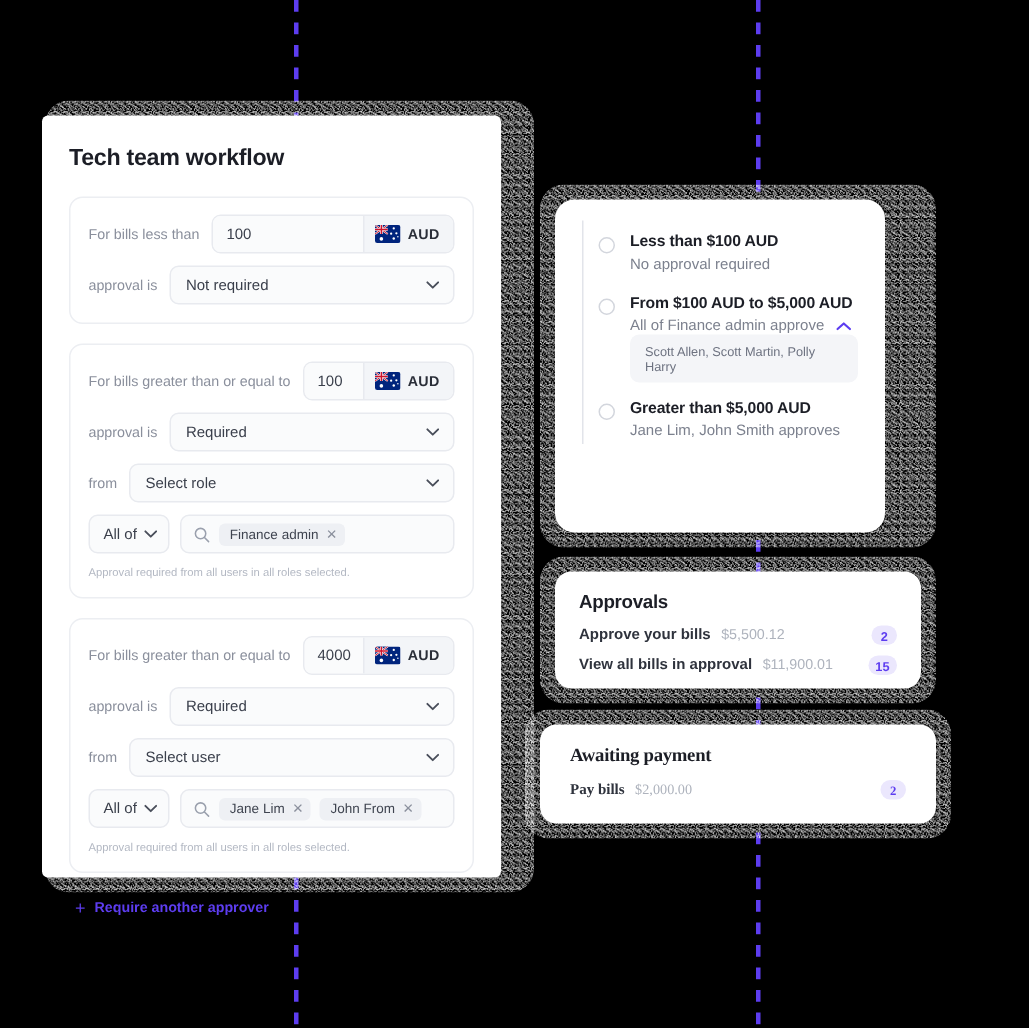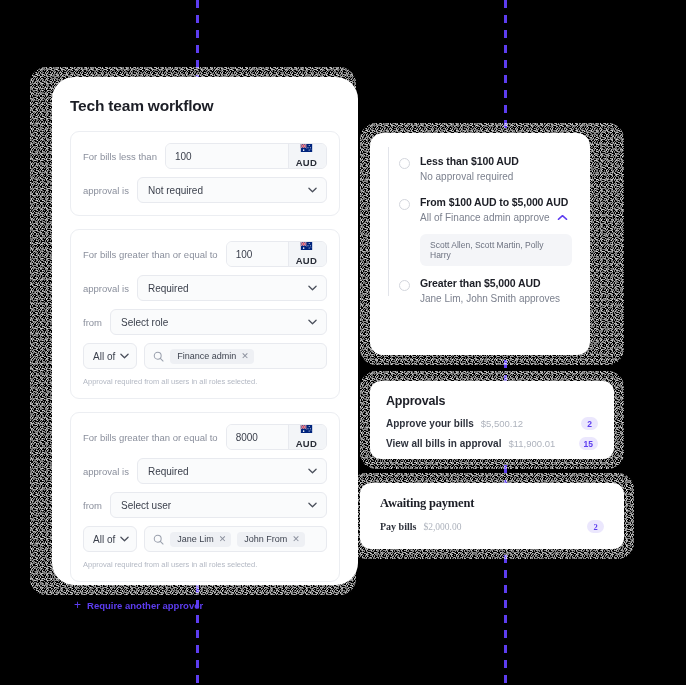--- a/index.html
+++ b/index.html
@@ -37,21 +37,21 @@
   }
 
   
   .card {
     position: absolute;
     background: #ffffff;
     border-radius: 12px;
   }
 
   
-  #left-card { left: 52px; top: 77px; width: 306px; height: 508px; border-radius: 22px; }
+  #left-card { left: 28px; top: 77px; width: 306px; height: 508px; border-radius: 4px; }
   #left-noise { left: 30px; top: 67px; width: 326px; height: 528px; }
 
   .panel-inner { padding: 20px 18px 0 18px; }
   .panel-title {
     font-size: 15.5px; font-weight: 700; color: #1c1e26;
     letter-spacing: -0.2px; margin-bottom: 16px;
   }
 
   .rule-box {
     border: 1px solid #eceef2;
@@ -72,21 +72,20 @@
     border: 1px solid #e8eaef; border-radius: 6px; overflow: hidden; background: #fafbfc;
   }
   .amount-input {
     flex: 1 1 auto; display: flex; align-items: center;
     padding-left: 9px; font-size: 10px; color: #3a3f4b; background: #fafbfc;
   }
   .currency-chip {
     display: flex; align-items: center; gap: 5px;
     padding: 0 9px 0 7px; background: #f3f5f8;
     border-left: 1px solid #e8eaef;
-    flex-direction: column;
   }
   .currency-code { font-size: 9.5px; font-weight: 700; color: #2a2e38; letter-spacing: .2px; }
 
   .flag { width: 17px; height: 12px; border-radius: 1.5px; display:block; }
 
   .select {
     flex: 1 1 auto; position: relative; height: 26px;
     border: 1px solid #e8eaef; border-radius: 6px; background: #fafbfc;
     display: flex; align-items: center; padding: 0 22px 0 10px;
     font-size: 10px; color: #3a3f4b;
@@ -133,21 +132,21 @@
     width: 11px; height: 11px; border-radius: 50%;
     border: 1.4px solid #d3d6dd; background: #fff; z-index: 2;
   }
   .tl-line {
     position: absolute; left: 18px; top: 14px; width: 1.2px;
     background: #e2e4ea; z-index: 1;
   }
   .tl-title { font-size: 10.5px; font-weight: 700; color: #1c1e26; letter-spacing: -.1px; }
   .tl-sub   { font-size: 10px; color: #7c818e; margin-top: 4px; display: flex; align-items: center; gap: 7px; }
   .tl-chip {
-    margin-top: 11px; background: #f4f5f8; border-radius: 6px;
+    margin-top: 0; background: #f4f5f8; border-radius: 6px;
     padding: 6px 10px; font-size: 8.5px; color: #6d7280; display: inline-block;
   }
 
   
   #approvals-card { left: 370px; top: 381px; width: 244px; height: 78px; border-radius: 11px; }
   #approvals-noise { left: 360px; top: 371px; width: 264px; height: 98px; }
   #awaiting-card { left: 360px; top: 483px; width: 264px; height: 66px; border-radius: 11px; font-family: Liberation Serif, serif; }
   #awaiting-noise { left: 350px; top: 473px; width: 284px; height: 86px; }
 
   .mini-inner { padding: 13px 16px 0 16px; }
@@ -273,21 +272,21 @@
             </span>
           </span>
         </div>
         <div class="helper">Approval required from all users in all roles selected.</div>
       </div>
 
       <div class="rule-box">
         <div class="rule-row">
           <span class="rule-label">For bills greater than or equal to</span>
           <span class="amount-group">
-            <span class="amount-input">8000</span>
+            <span class="amount-input">4000</span>
             <span class="currency-chip">
               <svg class="flag" viewBox="0 0 34 24">
                 <rect width="34" height="24" fill="#00247d"></rect>
                 <rect width="17" height="12" fill="#00247d"></rect>
                 <path d="M0,0 L17,12 M17,0 L0,12" stroke="#fff" stroke-width="2.6"></path>
                 <path d="M0,0 L17,12 M17,0 L0,12" stroke="#cf142b" stroke-width="1.3"></path>
                 <path d="M8.5,0 V12 M0,6 H17" stroke="#fff" stroke-width="3.6"></path>
                 <path d="M8.5,0 V12 M0,6 H17" stroke="#cf142b" stroke-width="2"></path>
                 <circle cx="8.5" cy="18.5" r="2.4" fill="#fff"></circle>
                 <circle cx="25" cy="4.5" r="1.5" fill="#fff"></circle>

